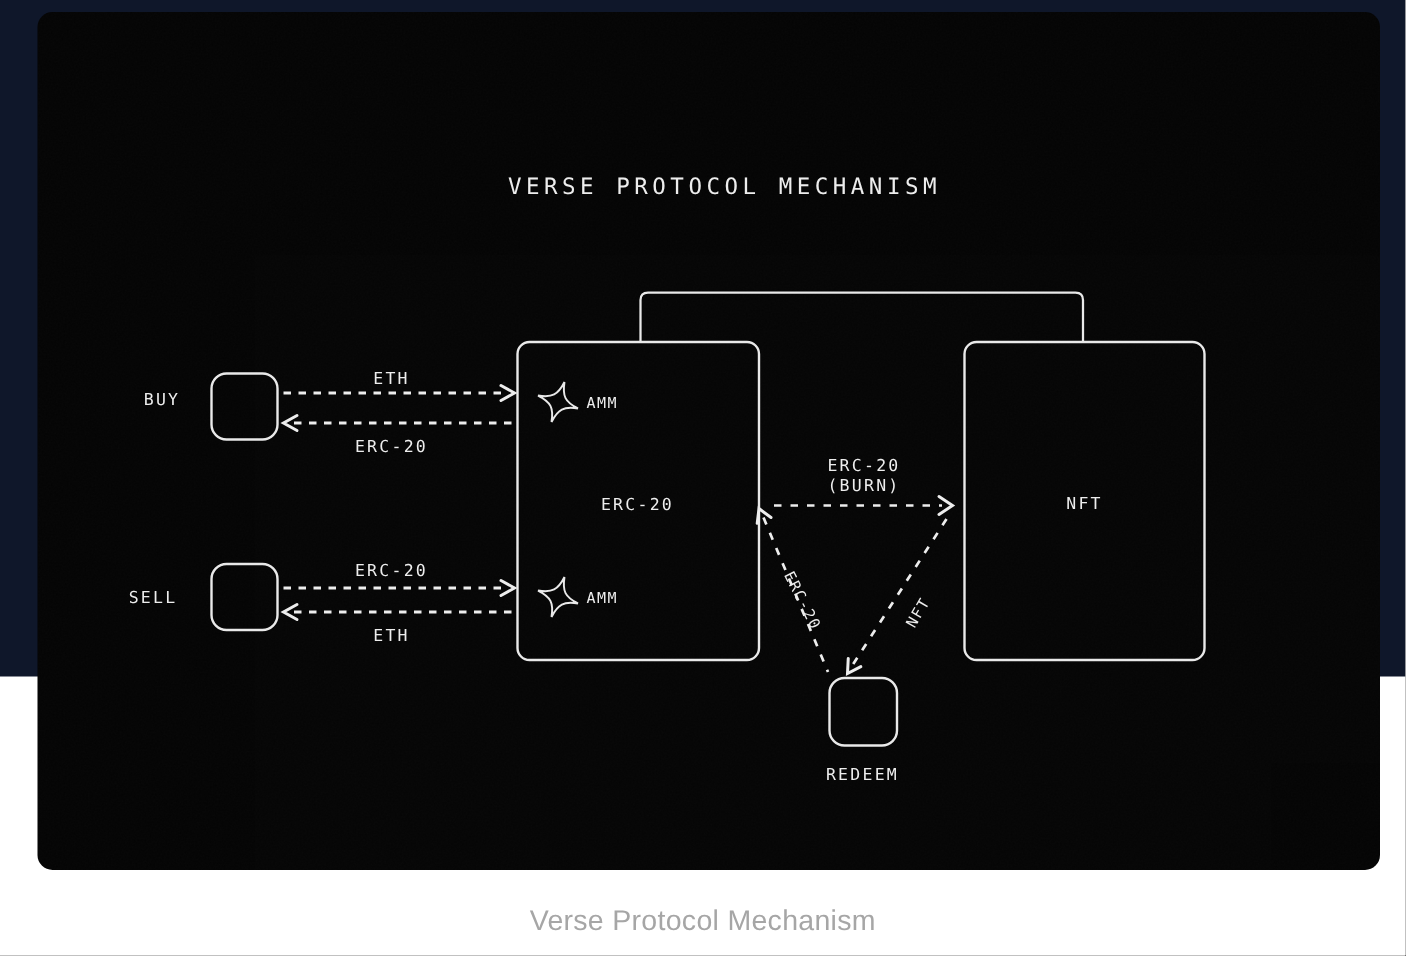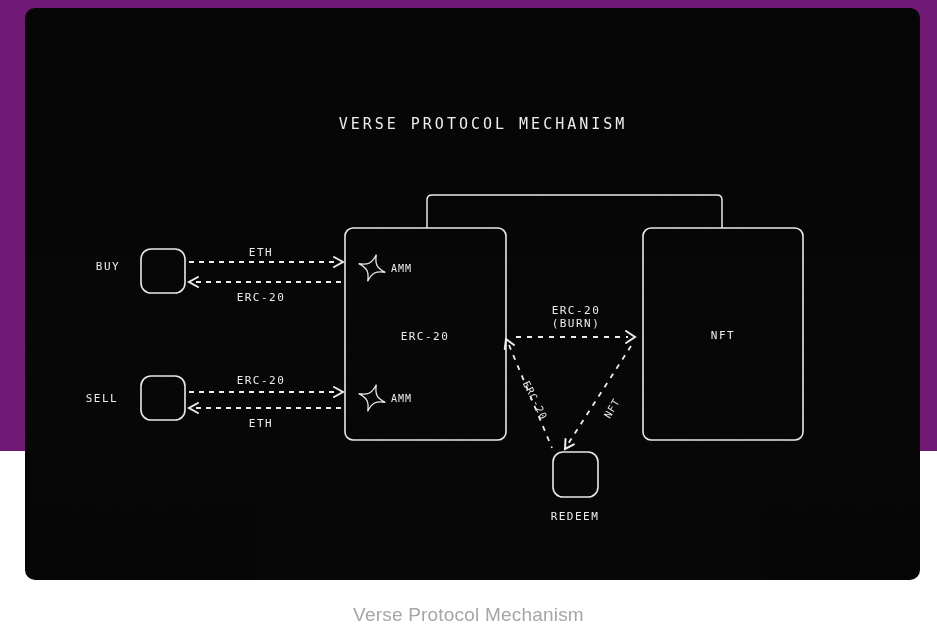--- a/index.html
+++ b/index.html
@@ -8,21 +8,21 @@
     background: #ffffff;
     width: 937px;
     height: 637px;
     overflow: hidden;
     font-family: "DejaVu Sans Mono", "Liberation Mono", monospace;
   }
   .page {
     position: relative;
     width: 937px;
     height: 451px;
-    background: #701a75;
+    background: #0f172a;
   }
   .canvas {
     position: absolute;
     left: 25px;
     top: 8px;
     width: 895px;
     height: 572px;
     background: #050505;
     border-radius: 10px;
     overflow: hidden;

